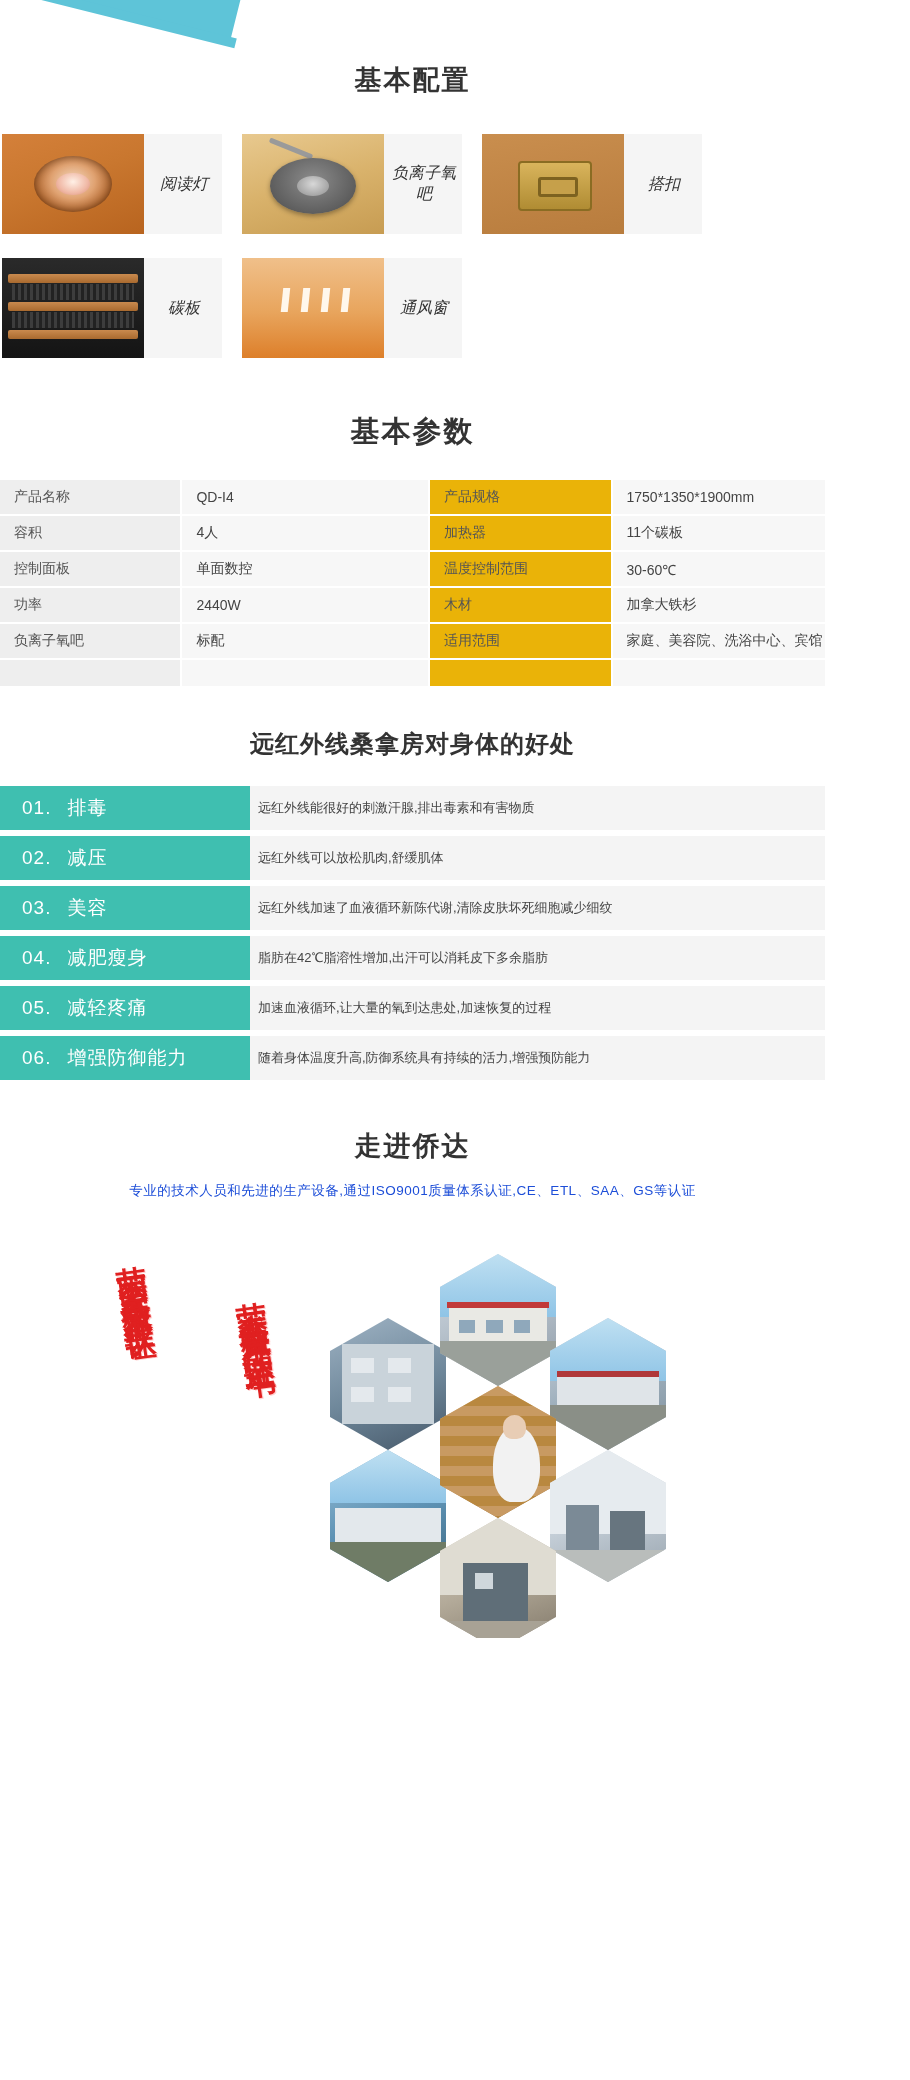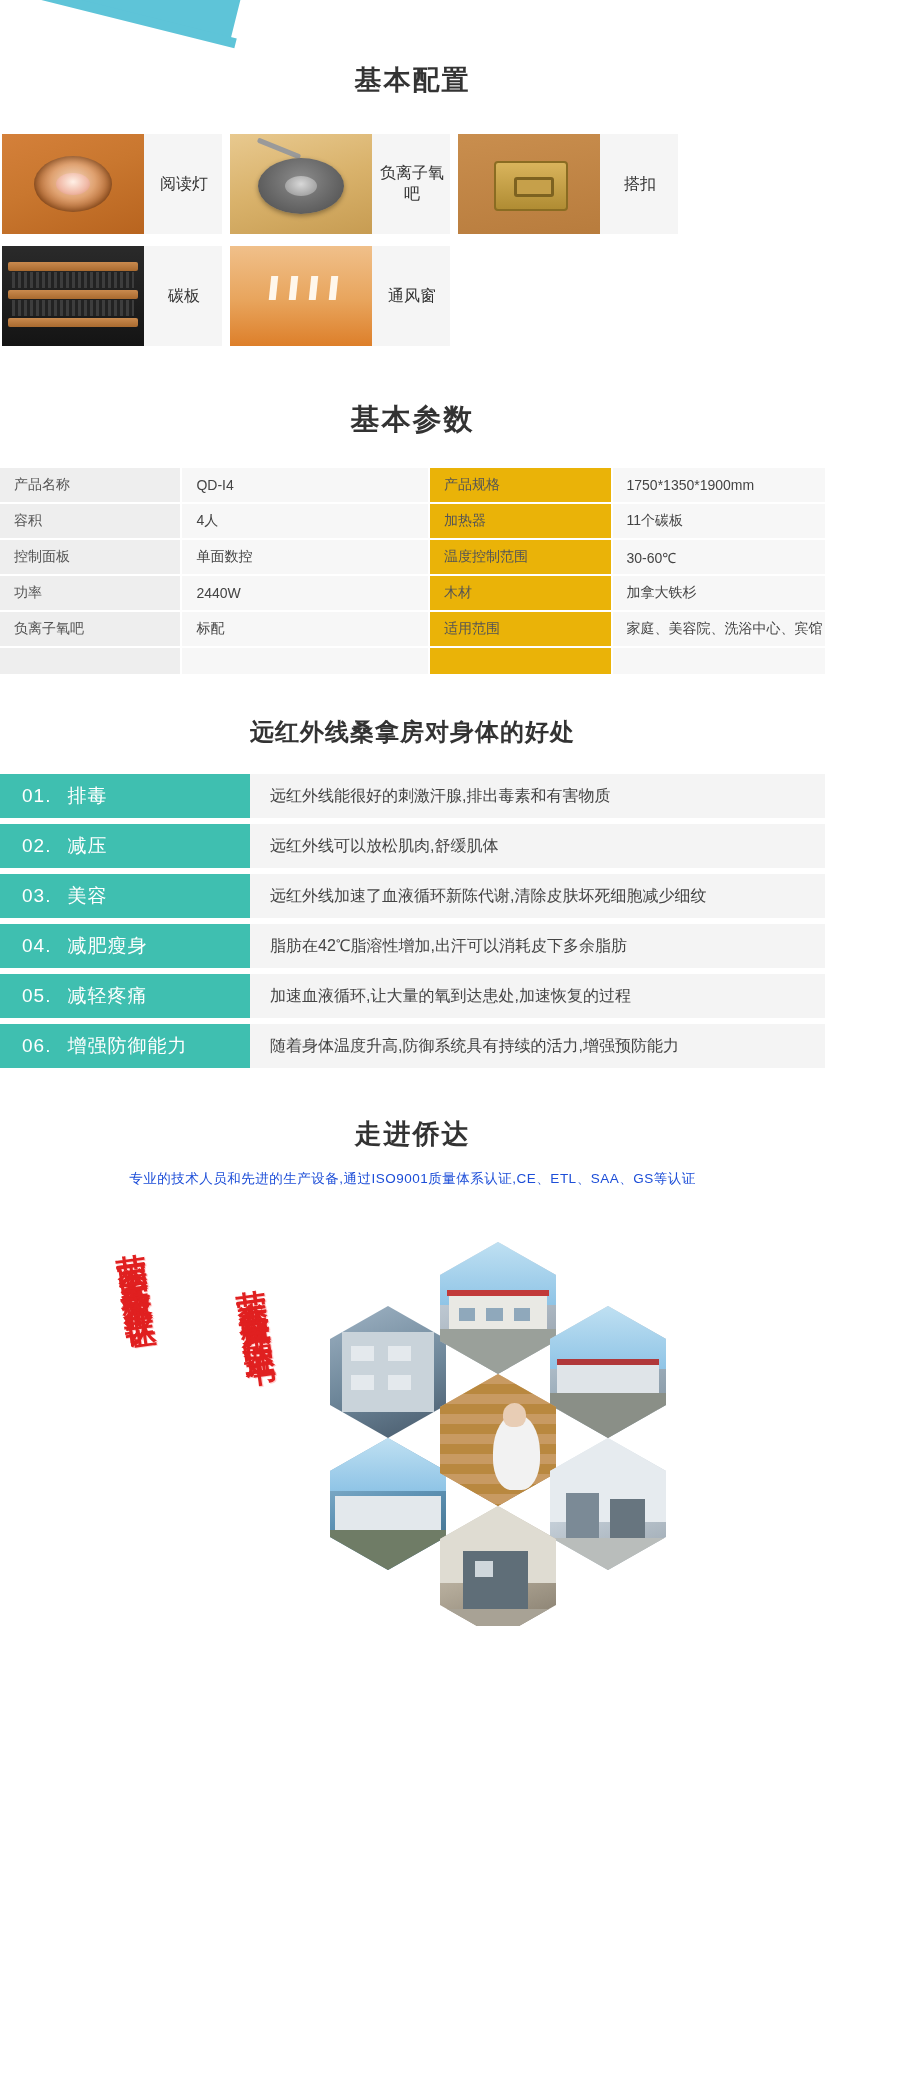--- a/index.html
+++ b/index.html
@@ -67,21 +67,22 @@
     padding-top: 42px;
     font-size: 27px;
   }
 
   
   .config-wrap {
     width: 890px;
     margin: 36px auto 0 auto;
     display: flex;
     flex-wrap: wrap;
-    gap: 4px;
+    gap: 16px;
+    font-style: italic;
   }
   .config-cell {
     width: 220px;
     height: 100px;
     display: flex;
     align-items: center;
     background: #f5f5f5;
     margin: 0 2px 8px 2px;
   }
   .config-cell .thumb {
@@ -262,22 +263,22 @@
     padding-left: 22px;
     box-sizing: border-box;
     letter-spacing: 1px;
   }
   .benefit-left .num { margin-right: 16px; font-size: 19px; }
   .benefit-right {
     flex: 1;
     background: #f4f4f4;
     display: flex;
     align-items: center;
-    padding-left: 20px;
-    font-size: 16px;
+    padding-left: 8px;
+    font-size: 13px;
     color: #444;
   }
 
   
   .company-sub {
     text-align: center;
     font-size: 13.5px;
     color: #1d4ed8;
     margin-top: 18px;
     letter-spacing: .5px;

